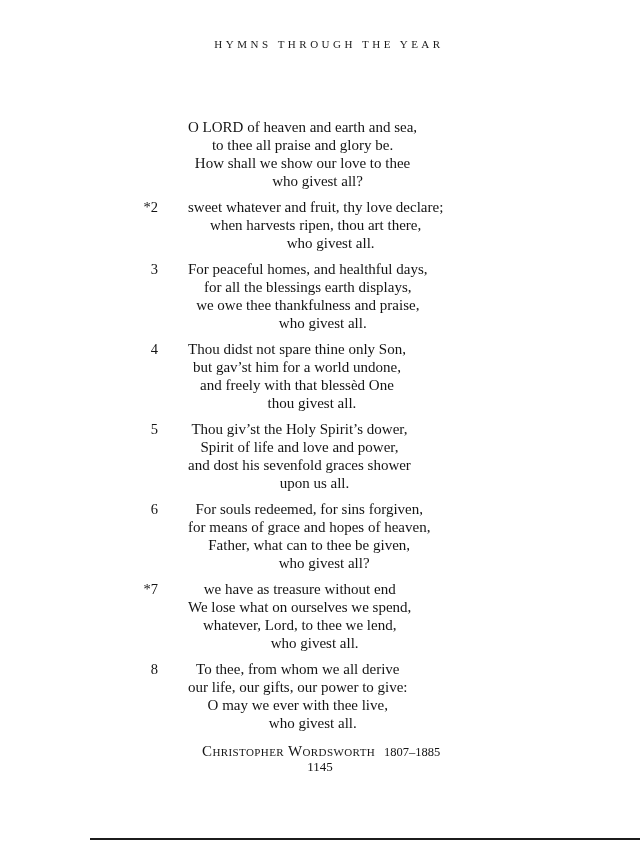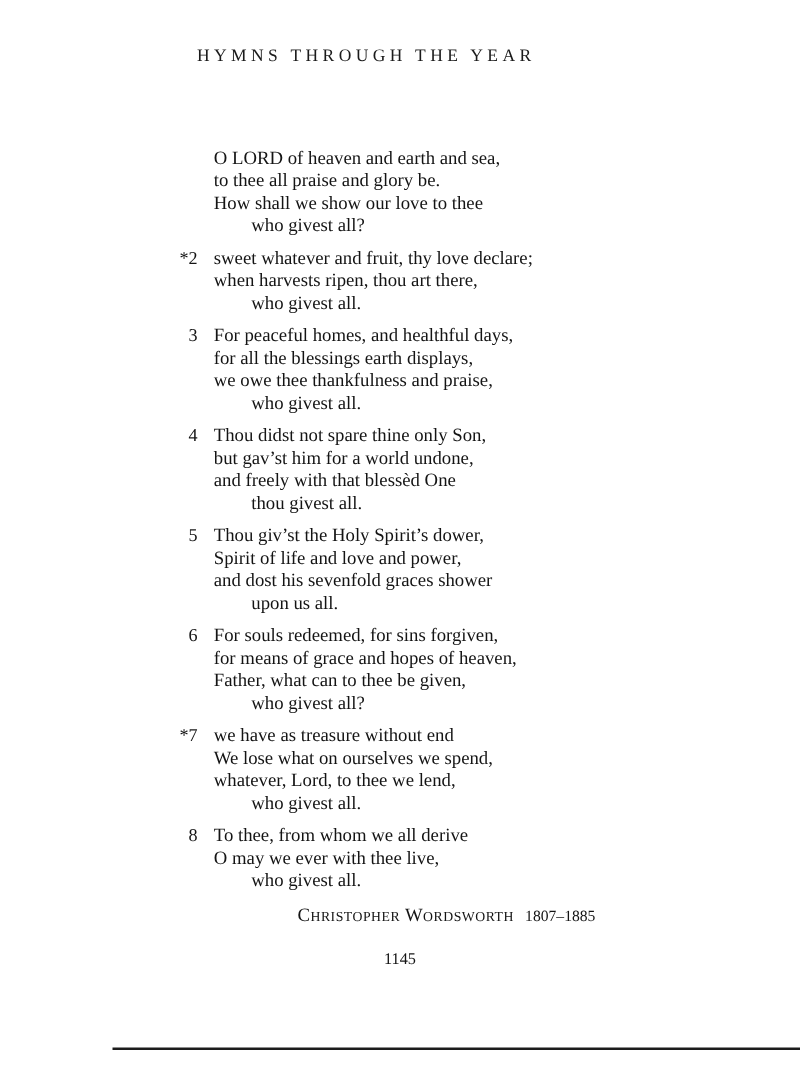--- a/index.html
+++ b/index.html
@@ -15,57 +15,59 @@
     color: #141414;
     font-family: "Liberation Serif", serif;
     overflow: hidden;
   }
   .running-head {
     position: absolute;
     top: 38px;
     left: 0;
     width: 586px;
     text-align: center;
-    font-size: 14px;
+    font-size: 11px;
     letter-spacing: 3.5px;
     color: #1a1a1a;
     white-space: nowrap;
+    padding-left: 36px;
   }
   .hymn {
     position: absolute;
     top: 118px;
     left: 140px;
     width: 420px;
   }
   .stanza {
     display: flex;
     margin-bottom: 8px;
   }
   .stanza-number {
     width: 18px;
     flex: 0 0 18px;
     text-align: right;
     font-size: 14.5px;
     line-height: 18px;
     color: #141414;
   }
   .stanza-lines {
-    margin-left: 13px;
+    margin-left: 30px;
     font-size: 15px;
     line-height: 18px;
+    text-align: center;
   }
   .line {
     white-space: nowrap;
   }
   .line.indent {
     padding-left: 30px;
   }
   .attribution {
     margin-top: 10px;
-    margin-left: 98px;
+    margin-left: 62px;
     white-space: nowrap;
   }
   .attr-name {
     font-variant: small-caps;
     font-size: 15px;
     letter-spacing: 0.4px;
   }
   .attr-dates {
     font-size: 12.5px;
     margin-left: 5px;
@@ -155,20 +157,21 @@
             <div class="line">we have as treasure without end</div>
             <div class="line">We lose what on ourselves we spend,</div>
             <div class="line">whatever, Lord, to thee we lend,</div>
             <div class="line indent">who givest all.</div>
           </div>
         </div>
         <div class="stanza">
           <div class="stanza-number">8</div>
           <div class="stanza-lines">
             <div class="line">To thee, from whom we all derive</div>
+            <div class="line">our life, our gifts, our power to give:</div>
             <div class="line">O may we ever with thee live,</div>
             <div class="line indent">who givest all.</div>
           </div>
         </div>
       </div>
 
     <div class="attribution">
       <span class="attr-name">Christopher Wordsworth</span>
       <span class="attr-dates">1807–1885</span>
     </div>

